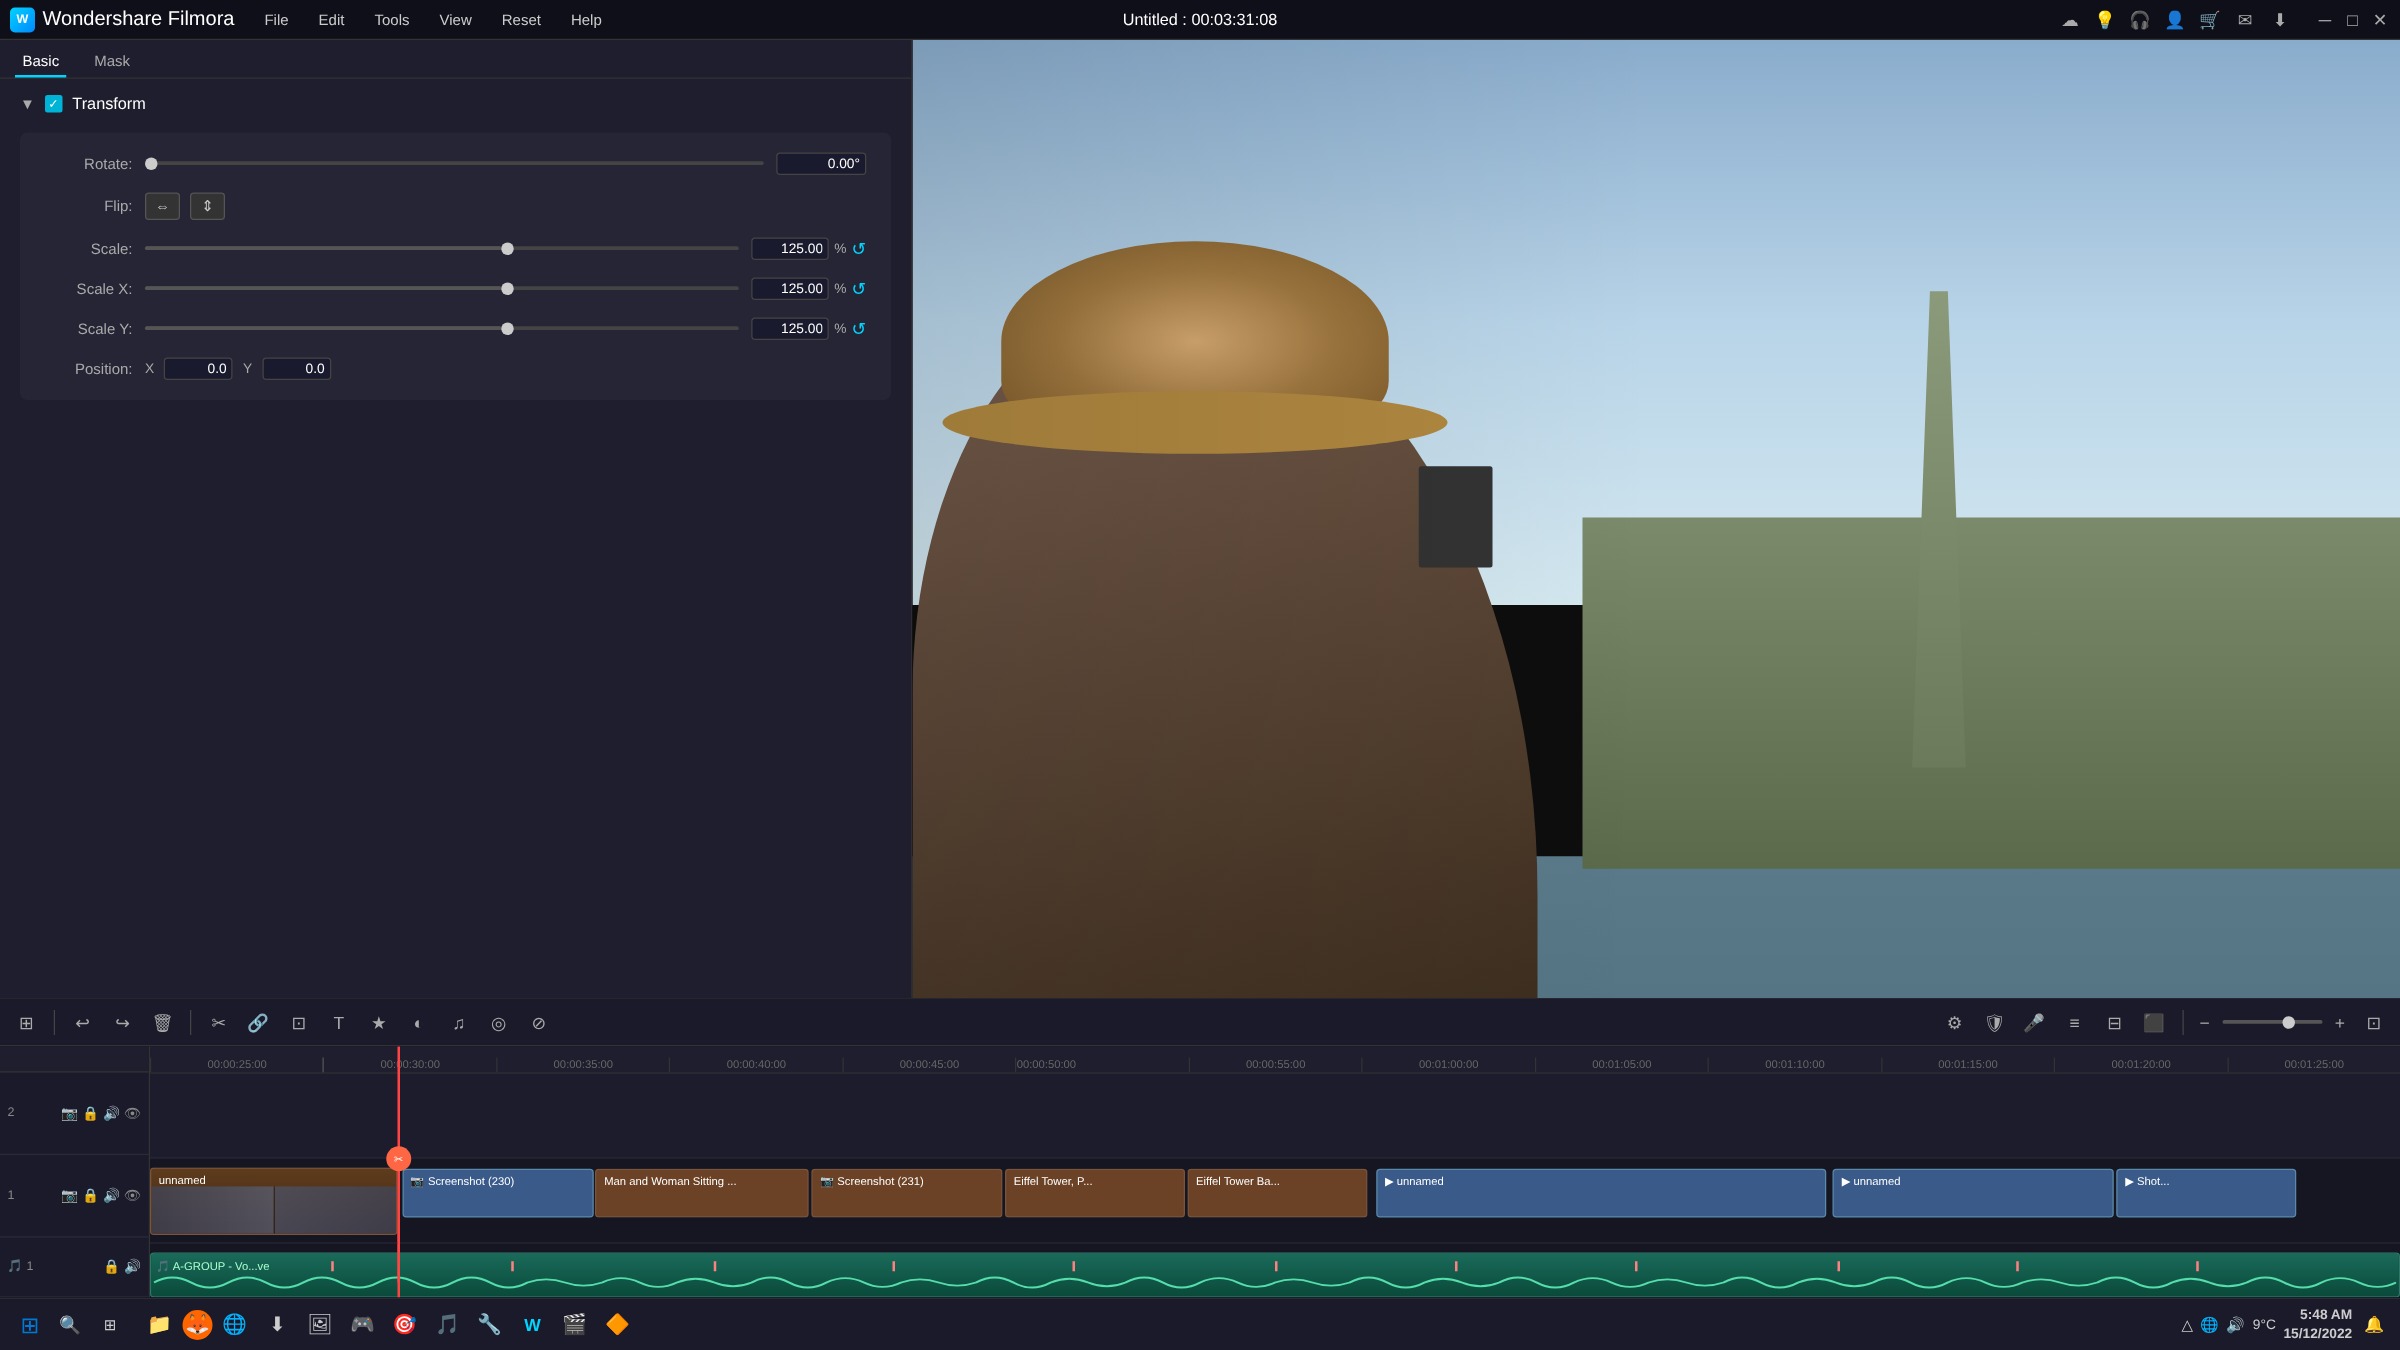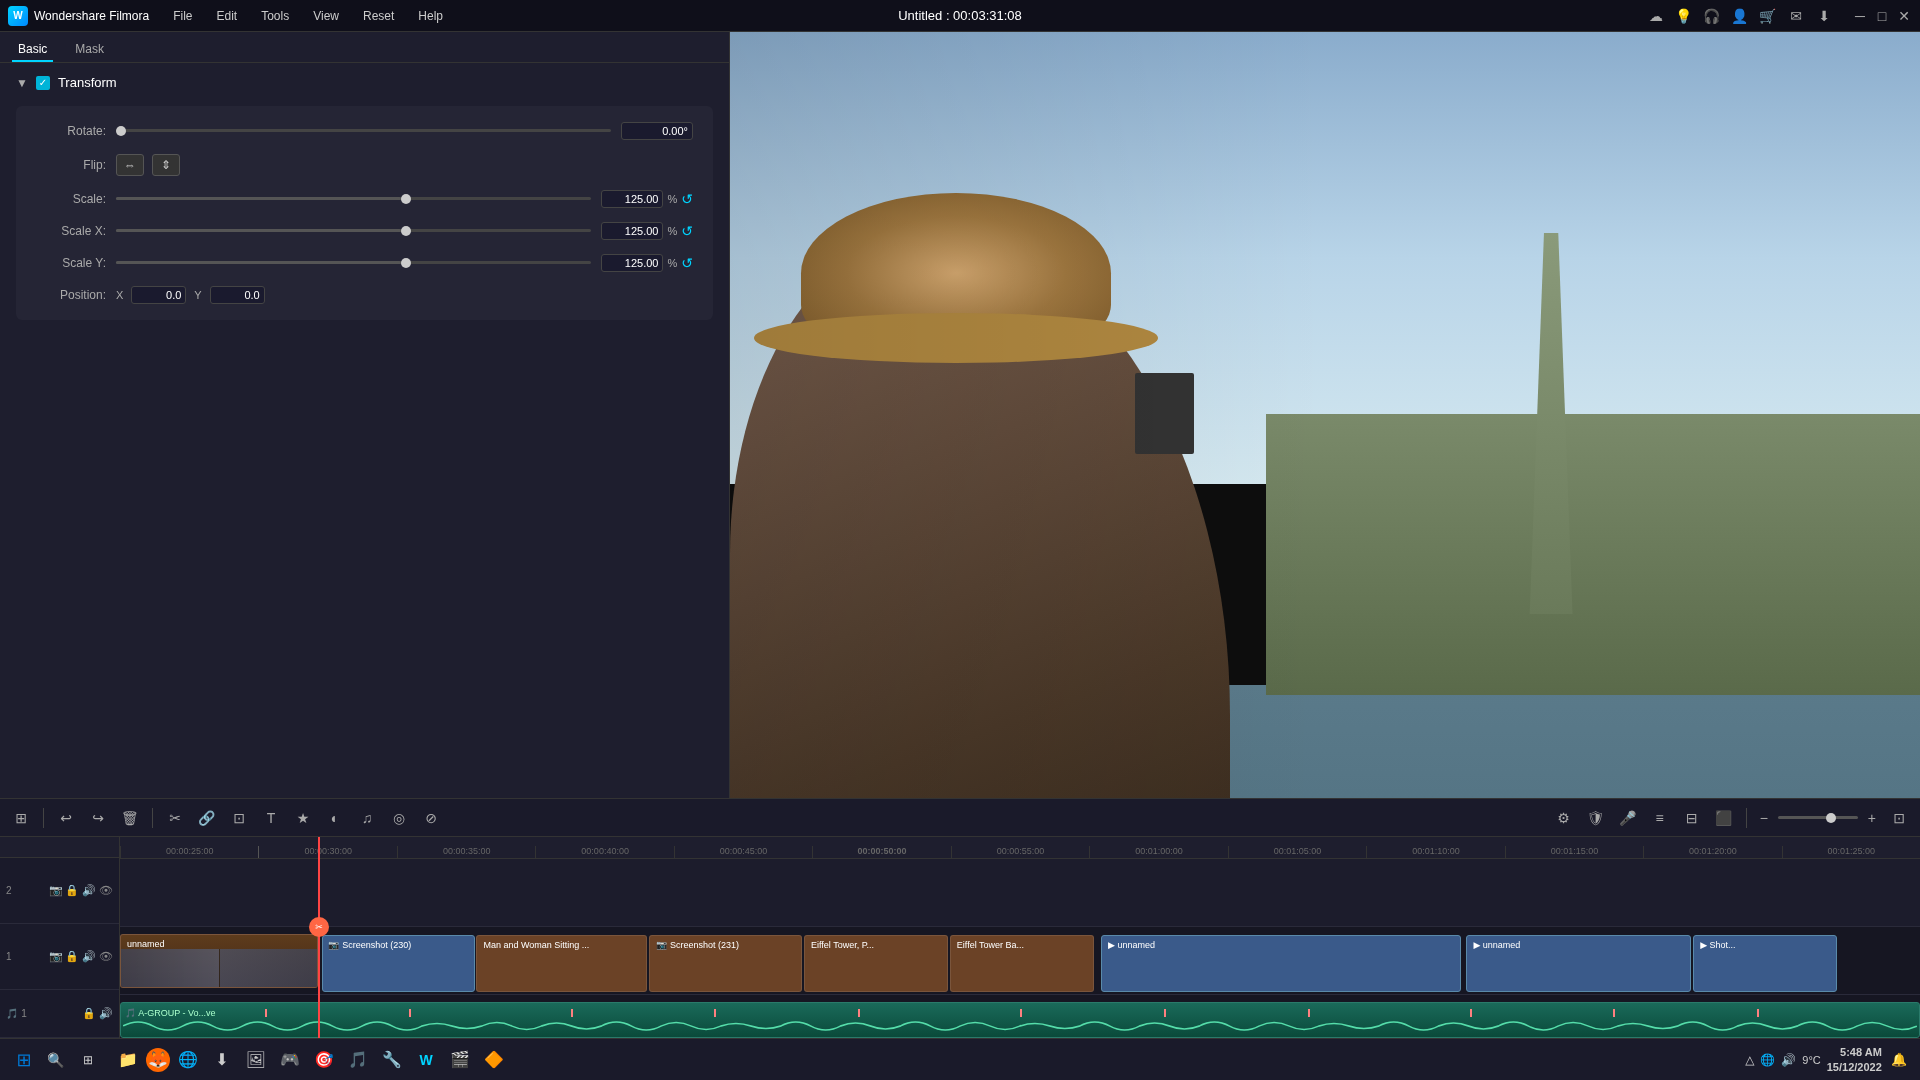--- a/index.html
+++ b/index.html
@@ -28,21 +28,21 @@
       gap: 6px;
       margin-right: 20px;
     }
     .logo-icon {
       width: 20px; height: 20px;
       background: linear-gradient(135deg, #00d4ff, #0088ff);
       border-radius: 4px;
       display: flex; align-items: center; justify-content: center;
       font-size: 10px; color: white; font-weight: bold;
     }
-    .titlebar-brand { color: #fff; font-size: 12px; }
+    .titlebar-brand { color: #fff; font-size: 16px; }
     .titlebar-menu { display: flex; gap: 16px; flex: 1; }
     .menu-item { color: #ccc; font-size: 12px; cursor: pointer; padding: 2px 4px; }
     .titlebar-title {
       color: #fff; font-size: 13px;
       position: absolute; left: 50%; transform: translateX(-50%);
     }
     .titlebar-right { display: flex; align-items: center; gap: 12px; margin-left: auto; }
     .titlebar-icon { width: 16px; height: 16px; display: flex; align-items: center; justify-content: center; color: #aaa; font-size: 14px; cursor: pointer; }
     .window-controls { display: flex; gap: 6px; margin-left: 8px; }
     .win-btn { width: 16px; height: 16px; display: flex; align-items: center; justify-content: center; color: #aaa; font-size: 14px; cursor: pointer; }
@@ -349,21 +349,21 @@
       width: 10px; height: 10px;
       background: #ccc;
       border-radius: 50%;
       position: absolute;
       top: -3px; left: 60%;
     }
 
     
     .clip {
       position: absolute;
-      height: 57px;
+      height: 39px;
       top: 8px;
       border-radius: 3px;
       display: flex;
       align-items: center;
       overflow: hidden;
       border: 1px solid rgba(255,255,255,0.1);
     }
     .clip-label {
       font-size: 9px;
       color: #fff;
@@ -689,21 +689,21 @@
 
     <div style="flex:1; overflow:hidden; position:relative;">
 
       <div style="height:22px; background:#1e1e2e; border-bottom:1px solid #333; position:relative; overflow:hidden;">
         <div style="display:flex; position:absolute; bottom:0; left:0; width:100%;">
           <div style="width:7.7%; text-align:center; font-size:9px; color:#666; border-left:1px solid #333; padding-bottom:2px;">00:00:25:00</div>
           <div style="width:7.7%; text-align:center; font-size:9px; color:#666; border-left:1px solid #555; padding-bottom:2px;">00:00:30:00</div>
           <div style="width:7.7%; text-align:center; font-size:9px; color:#666; border-left:1px solid #333; padding-bottom:2px;">00:00:35:00</div>
           <div style="width:7.7%; text-align:center; font-size:9px; color:#666; border-left:1px solid #333; padding-bottom:2px;">00:00:40:00</div>
           <div style="width:7.7%; text-align:center; font-size:9px; color:#666; border-left:1px solid #333; padding-bottom:2px;">00:00:45:00</div>
-          <div style="width:7.7%; text-align:center; font-size:9px; color:#666; border-left:1px solid #333; padding-bottom:2px;font-weight:bold;">00:00:50:00</div>
+          <div style="width:7.7%; text-align:left; font-size:9px; color:#666; border-left:1px solid #333; padding-bottom:2px;">00:00:50:00</div>
           <div style="width:7.7%; text-align:center; font-size:9px; color:#666; border-left:1px solid #333; padding-bottom:2px;">00:00:55:00</div>
           <div style="width:7.7%; text-align:center; font-size:9px; color:#666; border-left:1px solid #333; padding-bottom:2px;">00:01:00:00</div>
           <div style="width:7.7%; text-align:center; font-size:9px; color:#666; border-left:1px solid #333; padding-bottom:2px;">00:01:05:00</div>
           <div style="width:7.7%; text-align:center; font-size:9px; color:#666; border-left:1px solid #333; padding-bottom:2px;">00:01:10:00</div>
           <div style="width:7.7%; text-align:center; font-size:9px; color:#666; border-left:1px solid #333; padding-bottom:2px;">00:01:15:00</div>
           <div style="width:7.7%; text-align:center; font-size:9px; color:#666; border-left:1px solid #333; padding-bottom:2px;">00:01:20:00</div>
           <div style="width:7.7%; text-align:center; font-size:9px; color:#666; border-left:1px solid #333; padding-bottom:2px;">00:01:25:00</div>
         </div>
       </div>
 

